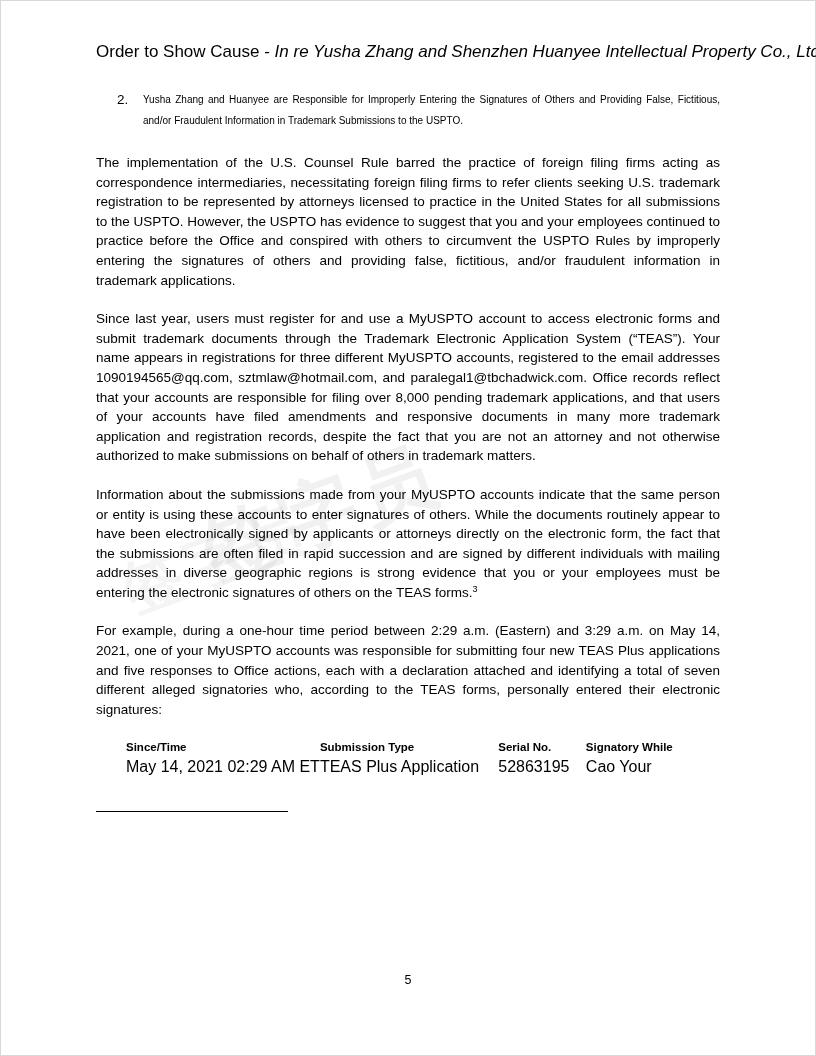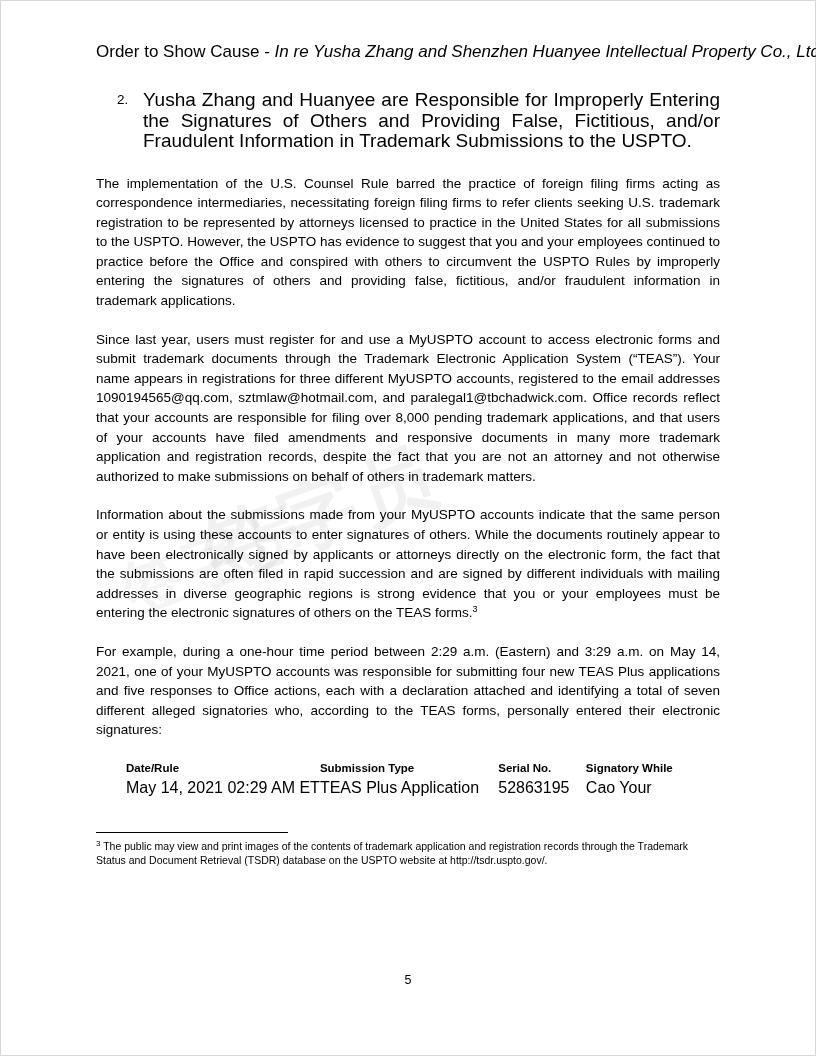--- a/index.html
+++ b/index.html
@@ -47,21 +47,21 @@
     margin-bottom: 22px;
   }
   .heading-num {
     width: 26px;
     flex: 0 0 26px;
     font-size: 13.5px;
     line-height: 20.5px;
   }
   .heading-text {
     flex: 1;
-    font-size: 19px;
+    font-size: 10px;
     line-height: 20.5px;
     text-align: justify;
     text-justify: inter-word;
   }
   p.body {
     font-size: 13.5px;
     line-height: 19.6px;
     text-align: justify;
     text-align-last: left;
     margin: 0 0 19px 0;
@@ -171,35 +171,34 @@
     </div>
 
     <p class="body">The implementation of the U.S. Counsel Rule barred the practice of foreign filing firms acting as correspondence intermediaries, necessitating foreign filing firms to refer clients seeking U.S. trademark registration to be represented by attorneys licensed to practice in the United States for all submissions to the USPTO. However, the USPTO has evidence to suggest that you and your employees continued to practice before the Office and conspired with others to circumvent the USPTO Rules by improperly entering the signatures of others and providing false, fictitious, and/or fraudulent information in trademark applications.</p>
     <p class="body">Since last year, users must register for and use a MyUSPTO account to access electronic forms and submit trademark documents through the Trademark Electronic Application System (“TEAS”). Your name appears in registrations for three different MyUSPTO accounts, registered to the email addresses 1090194565@qq.com, sztmlaw@hotmail.com, and paralegal1@tbchadwick.com. Office records reflect that your accounts are responsible for filing over 8,000 pending trademark applications, and that users of your accounts have filed amendments and responsive documents in many more trademark application and registration records, despite the fact that you are not an attorney and not otherwise authorized to make submissions on behalf of others in trademark matters.</p>
     <p class="body"><span>Information about the submissions made from your MyUSPTO accounts indicate that the same person or entity is using these accounts to enter signatures of others. While the documents routinely appear to have been electronically signed by applicants or attorneys directly on the electronic form, the fact that the submissions are often filed in rapid succession and are signed by different individuals with mailing addresses in diverse geographic regions is strong evidence that you or your employees must be entering the electronic signatures of others on the TEAS forms.</span><sup class="fn">3</sup></p>
     <p class="body last-justified">For example, during a one-hour time period between 2:29 a.m. (Eastern) and 3:29 a.m. on May 14, 2021, one of your MyUSPTO accounts was responsible for submitting four new TEAS Plus applications and five responses to Office actions, each with a declaration attached and identifying a total of seven different alleged signatories who, according to the TEAS forms, personally entered their electronic signatures:</p>
 
     <table class="sig-table">
       <thead>
         <tr>
-          <th class="c0">Date/Rule</th>
+          <th class="c0">Since/Time</th>
           <th class="c1">Submission Type</th>
           <th class="c2">Serial No.</th>
           <th class="c3">Signatory While</th>
         </tr>
       </thead>
       <tbody>
         <tr>
           <td class="c0">May 14, 2021 02:29 AM ET</td>
           <td class="c1">TEAS Plus Application</td>
           <td class="c2">52863195</td>
           <td class="c3">Cao Your</td>
         </tr>
       </tbody>
     </table>
 
     <div class="footnote-sep"></div>
-    <div class="footnote"><span class="marker">3</span><span> The public may view and print images of the contents of trademark application and registration records through the Trademark Status and Document Retrieval (TSDR) database on the USPTO website at http://tsdr.uspto.gov/.</span></div>
 
   </div>
 
   <div class="page-number">5</div>
 </div>
 
 </body></html>

